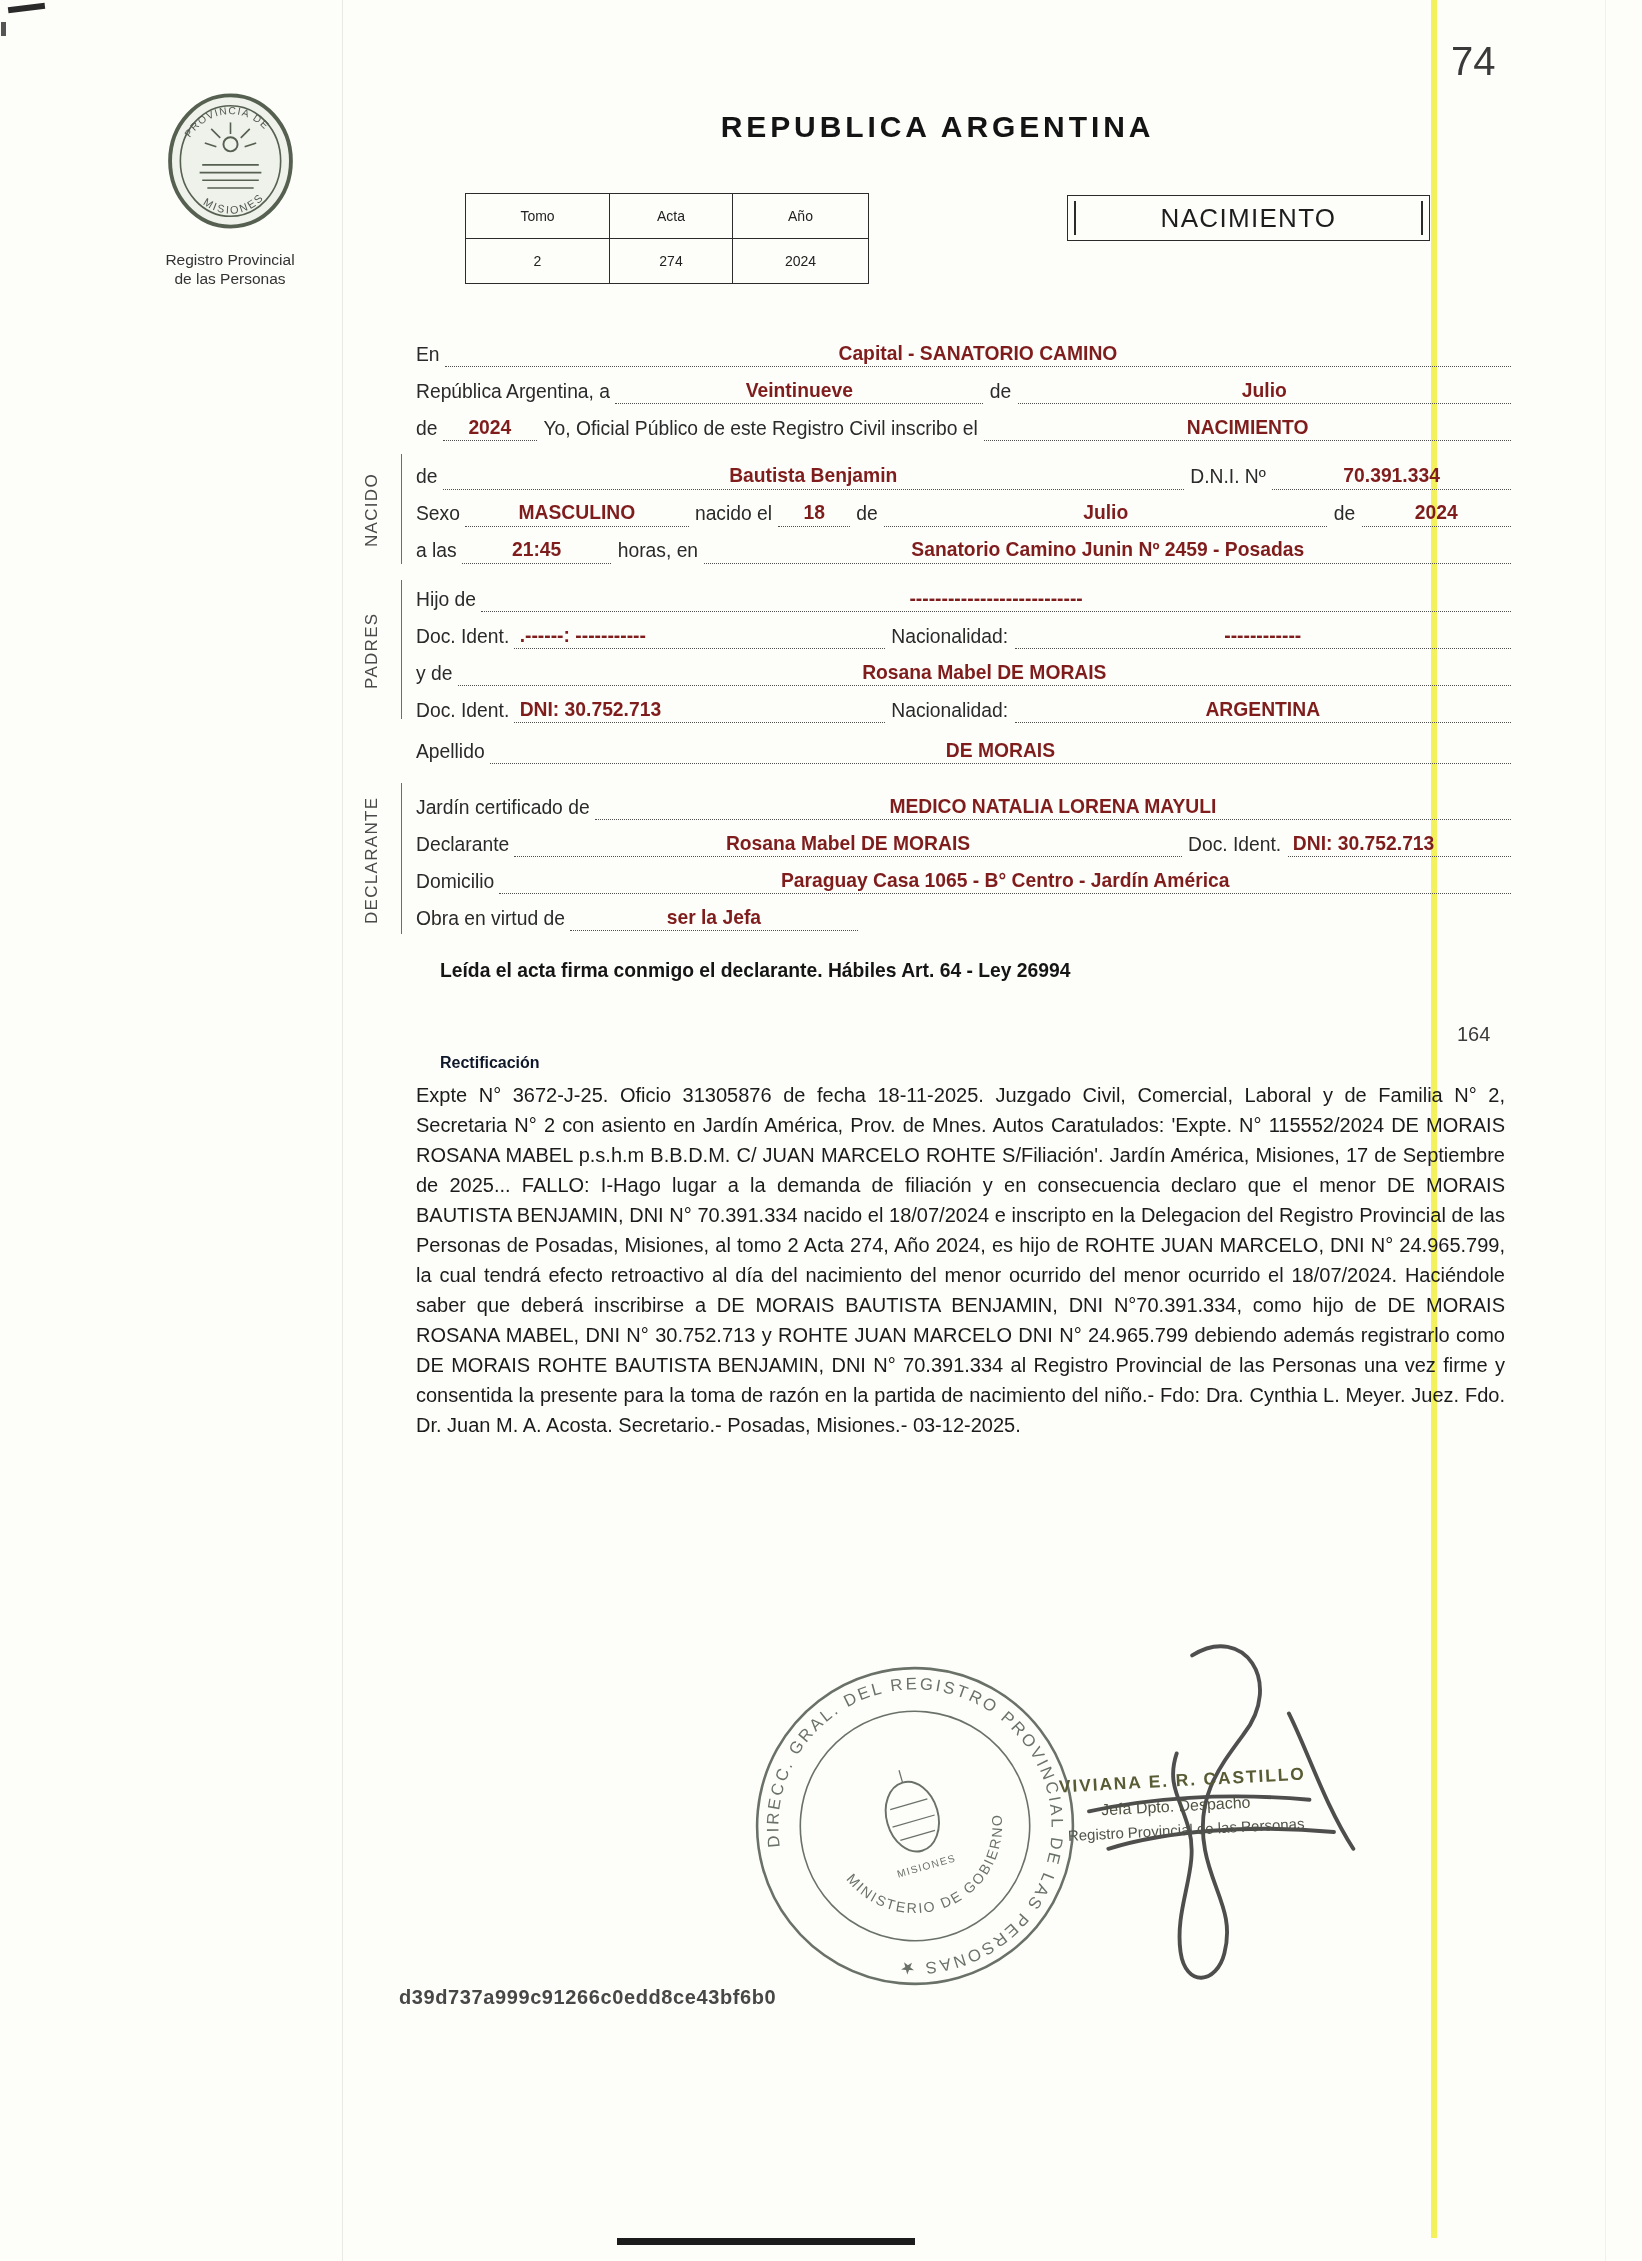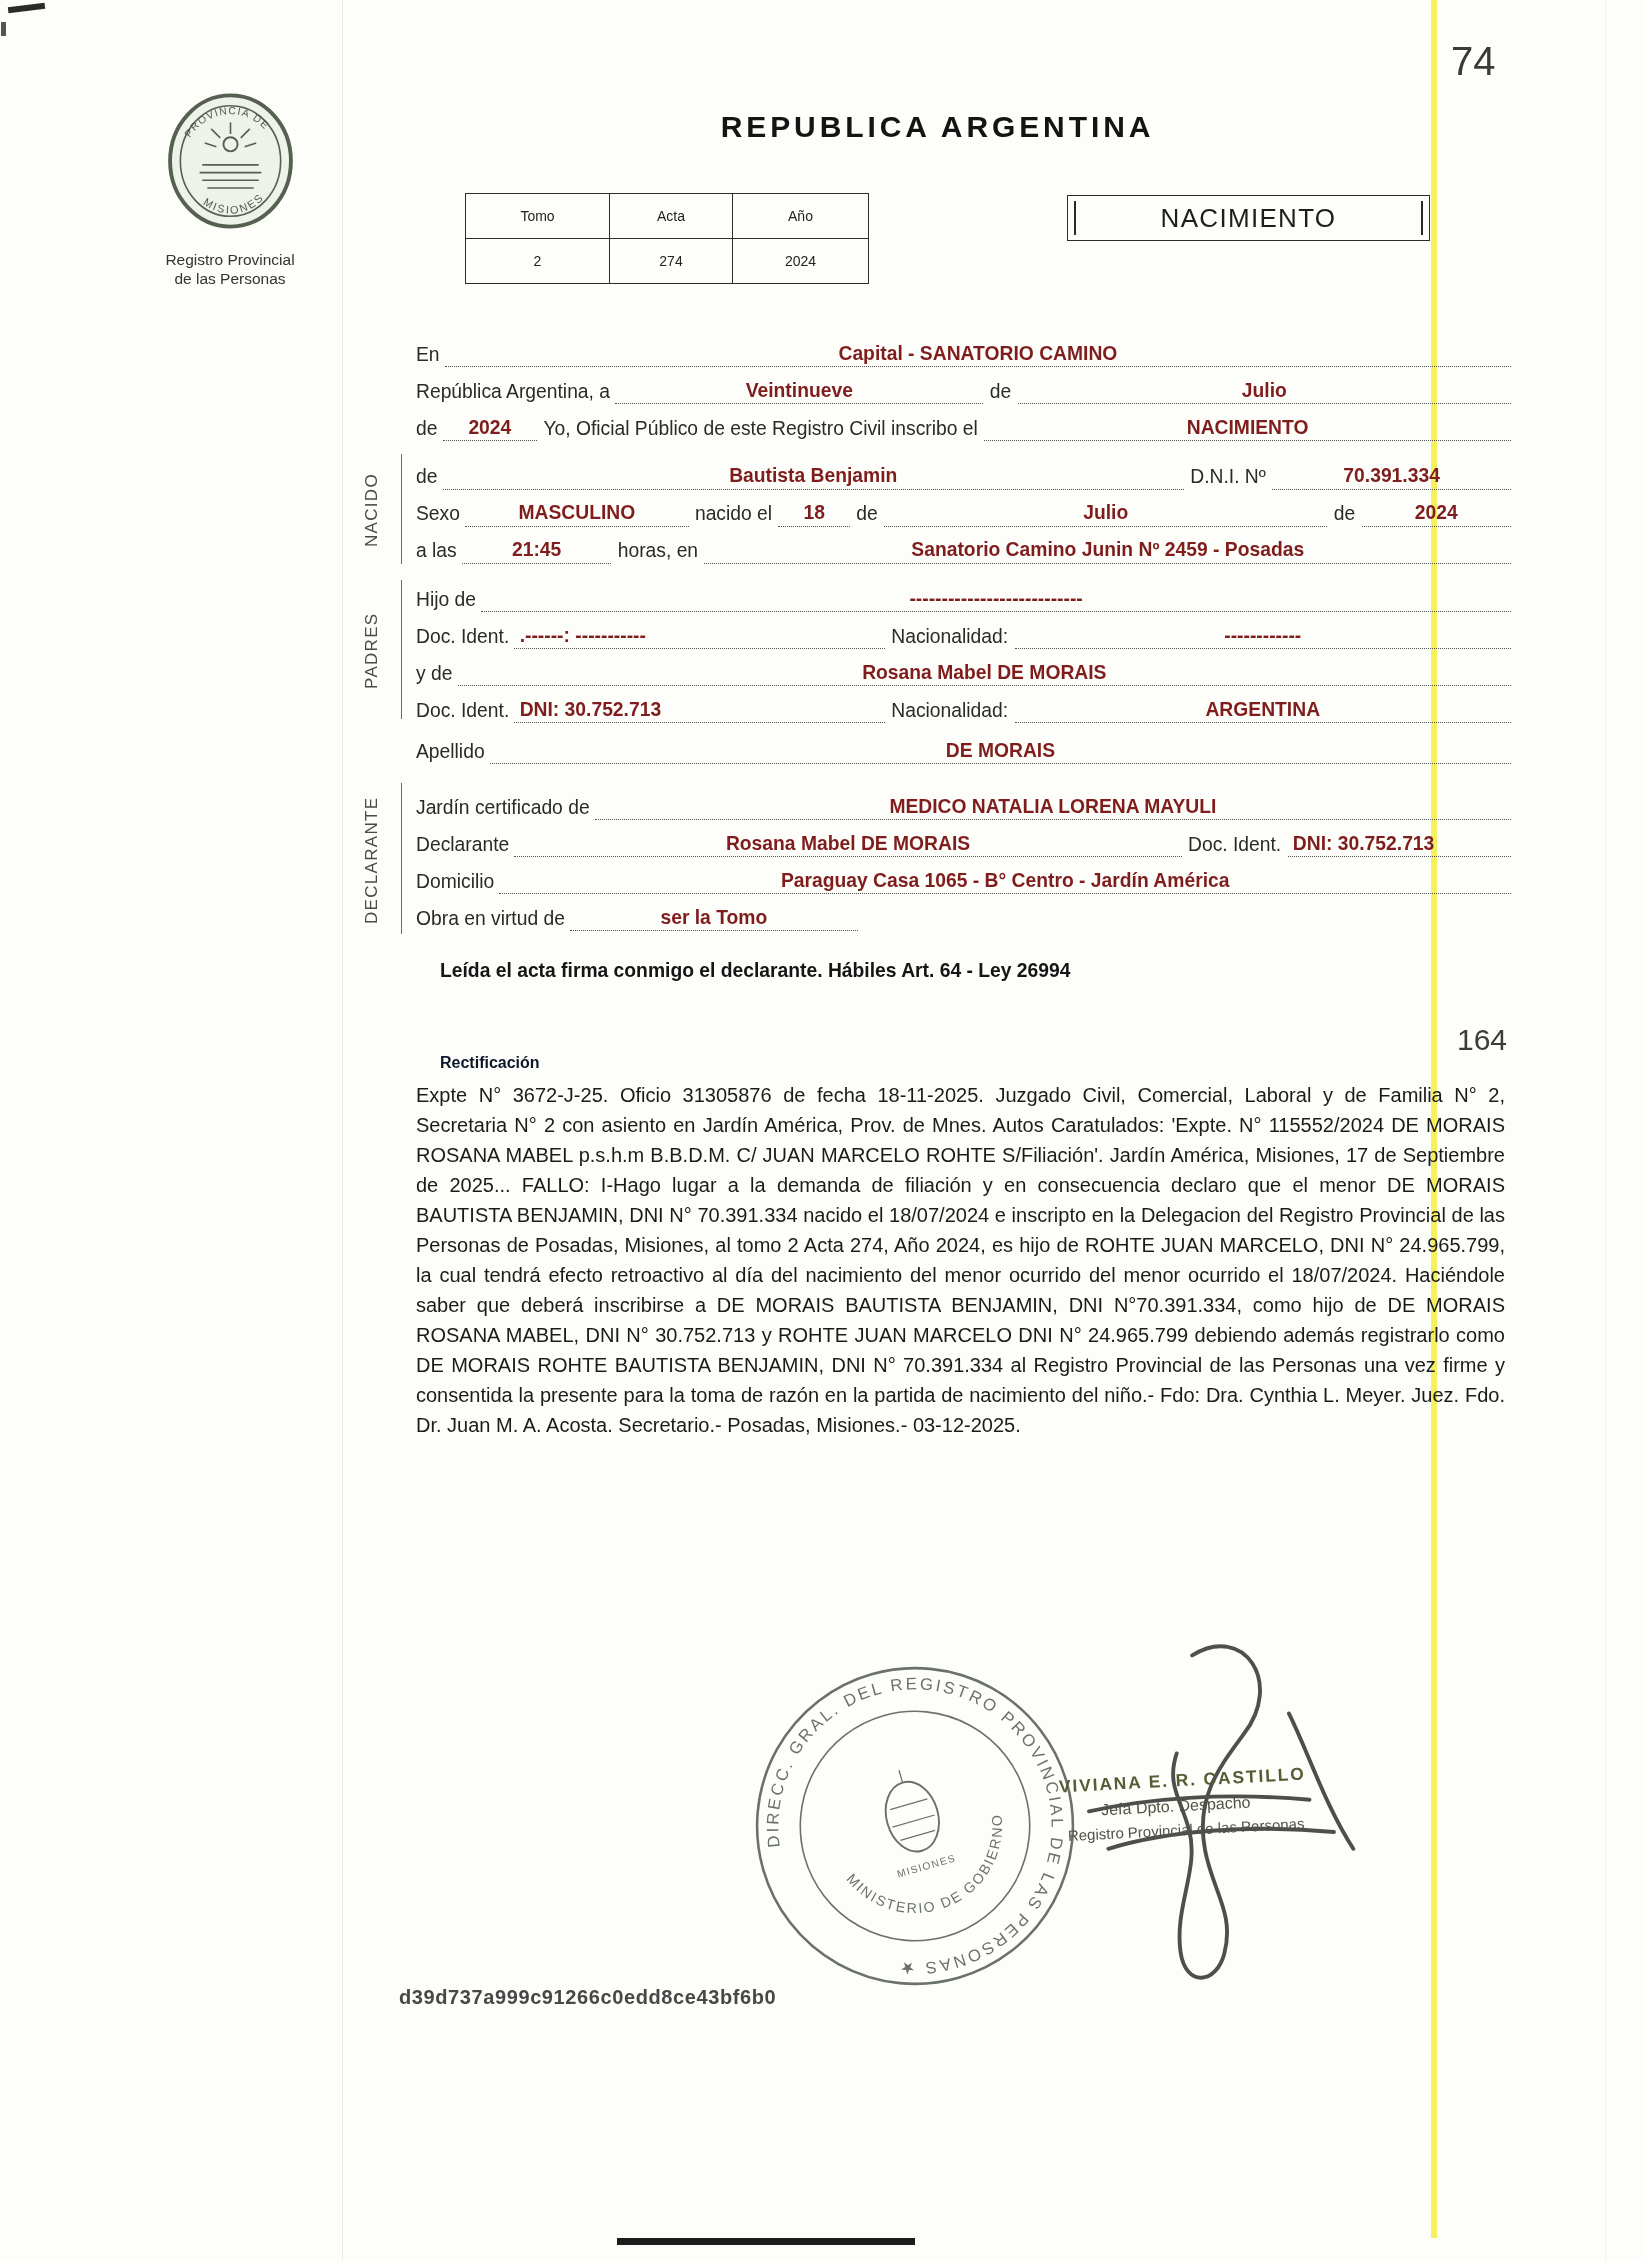--- a/index.html
+++ b/index.html
@@ -10,21 +10,21 @@
   .page{position:absolute;inset:0;background:#fdfdfa;}
   
   .crease-left{position:absolute;left:342px;top:0;width:1.3px;height:2261px;background:rgba(0,0,0,.08);}
   .edge-right{position:absolute;left:1605px;top:0;width:1.3px;height:2261px;background:rgba(0,0,0,.05);}
   .highlight-yellow{position:absolute;left:1431px;top:0;width:5.8px;height:2238px;background:#f1ee3f;opacity:.85;}
   .bottom-bar{position:absolute;left:617px;top:2238px;width:298px;height:7px;background:#1c1c1c;}
   .corner-mark{position:absolute;left:7.7px;top:5.2px;width:37px;height:5.8px;background:#2a2a2a;transform:rotate(-7deg);}
   .corner-mark2{position:absolute;left:1.3px;top:22px;width:4.5px;height:14px;background:#555;}
 
   .corner-num{position:absolute;left:1451px;top:39px;font-size:40px;color:#3a3a3a;}
-  .mid-num{position:absolute;left:1457px;top:1023px;font-size:30px;color:#3c3c3c;}
+  .mid-num{position:absolute;left:1457px;top:1023px;font-size:20px;color:#3c3c3c;}
 
   
   .seal{position:absolute;left:162px;top:89px;width:137px;height:153px;opacity:.9;}
   .seal-caption{position:absolute;left:149px;top:250px;width:162px;text-align:center;font-size:15.5px;line-height:19.3px;color:#333;}
 
   .doc-title{position:absolute;left:670px;top:110px;width:535px;text-align:center;
     font-size:30px;font-weight:bold;letter-spacing:3.9px;color:#141414;}
 
   
   .acta-table{position:absolute;left:465px;top:193px;border-collapse:collapse;}
@@ -238,21 +238,21 @@
       <span class="fill left wb330"><b>DNI: 30.752.713</b></span>
     </div>
 
     <div class="row">
       <span class="lbl">Domicilio</span>
       <span class="fill f1"><b>Paraguay Casa 1065 - B° Centro - Jardín América</b></span>
     </div>
 
     <div class="row">
       <span class="lbl">Obra en virtud de</span>
-      <span class="fill wb430"><b>ser la Tomo</b></span>
+      <span class="fill wb430"><b>ser la Jefa</b></span>
       <span class="spacer"></span>
     </div>
 
     <div class="row mt24">
       <span class="closing">Leída el acta firma conmigo el declarante. Hábiles  Art. 64 - Ley 26994</span>
     </div>
   </div>
 
   <div class="rect-block">
     <div class="rect-title">Rectificación</div>

